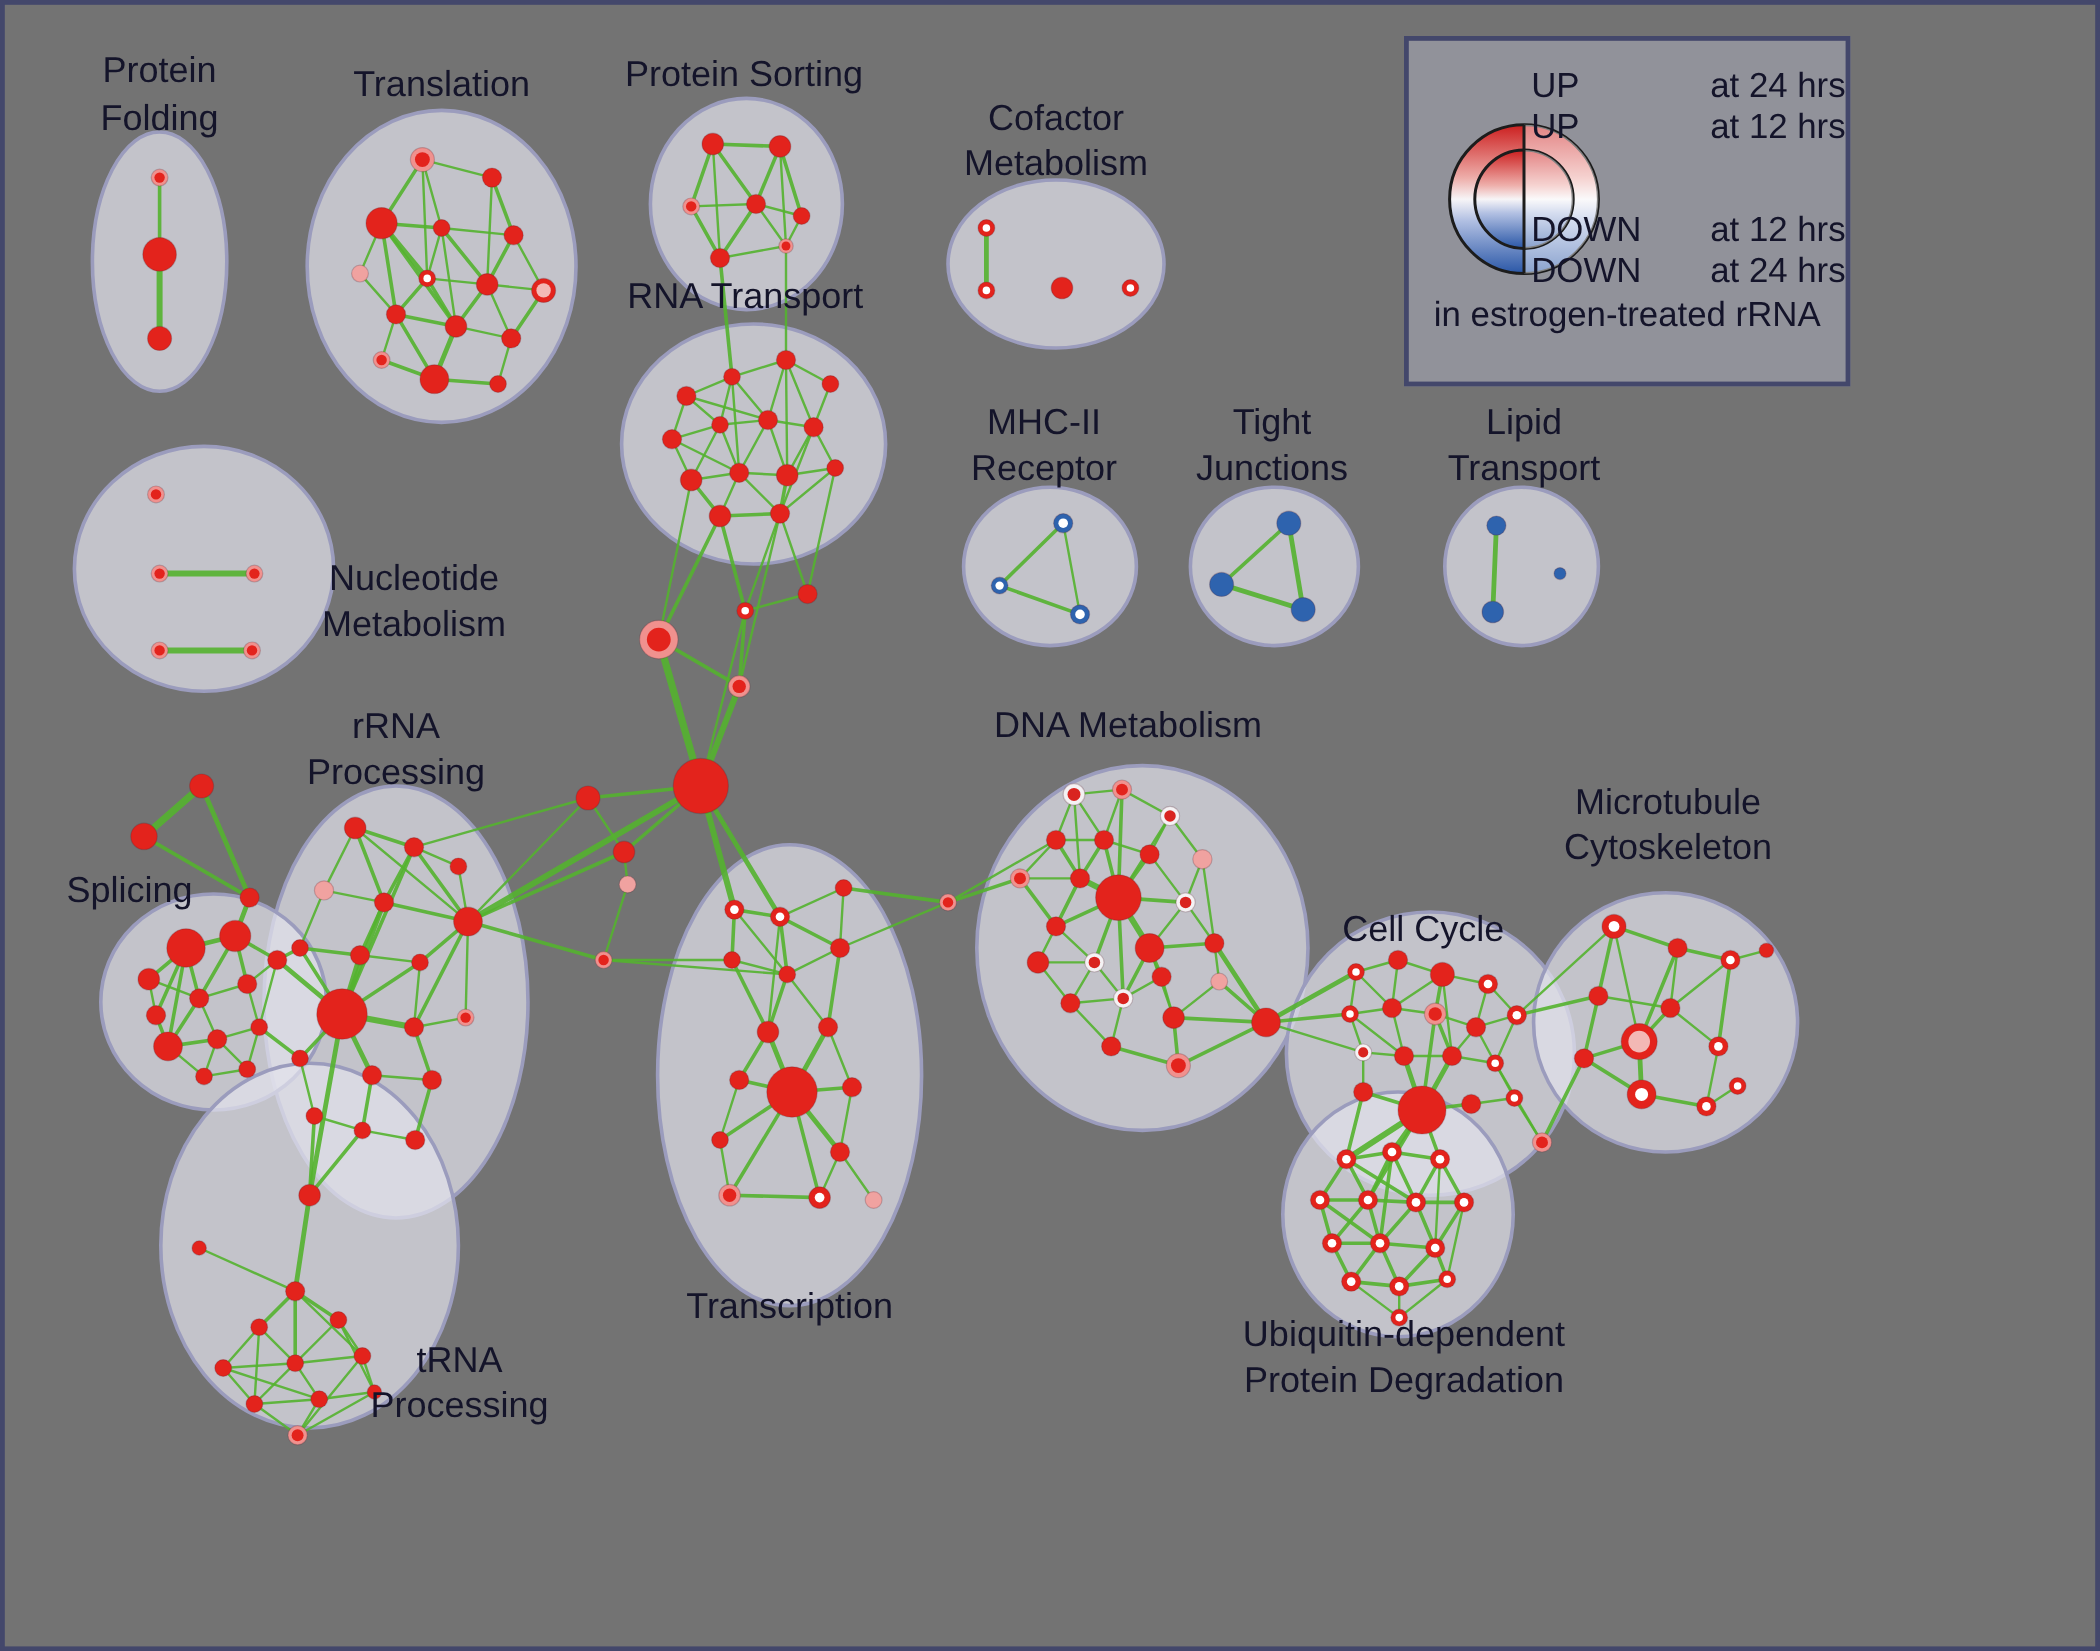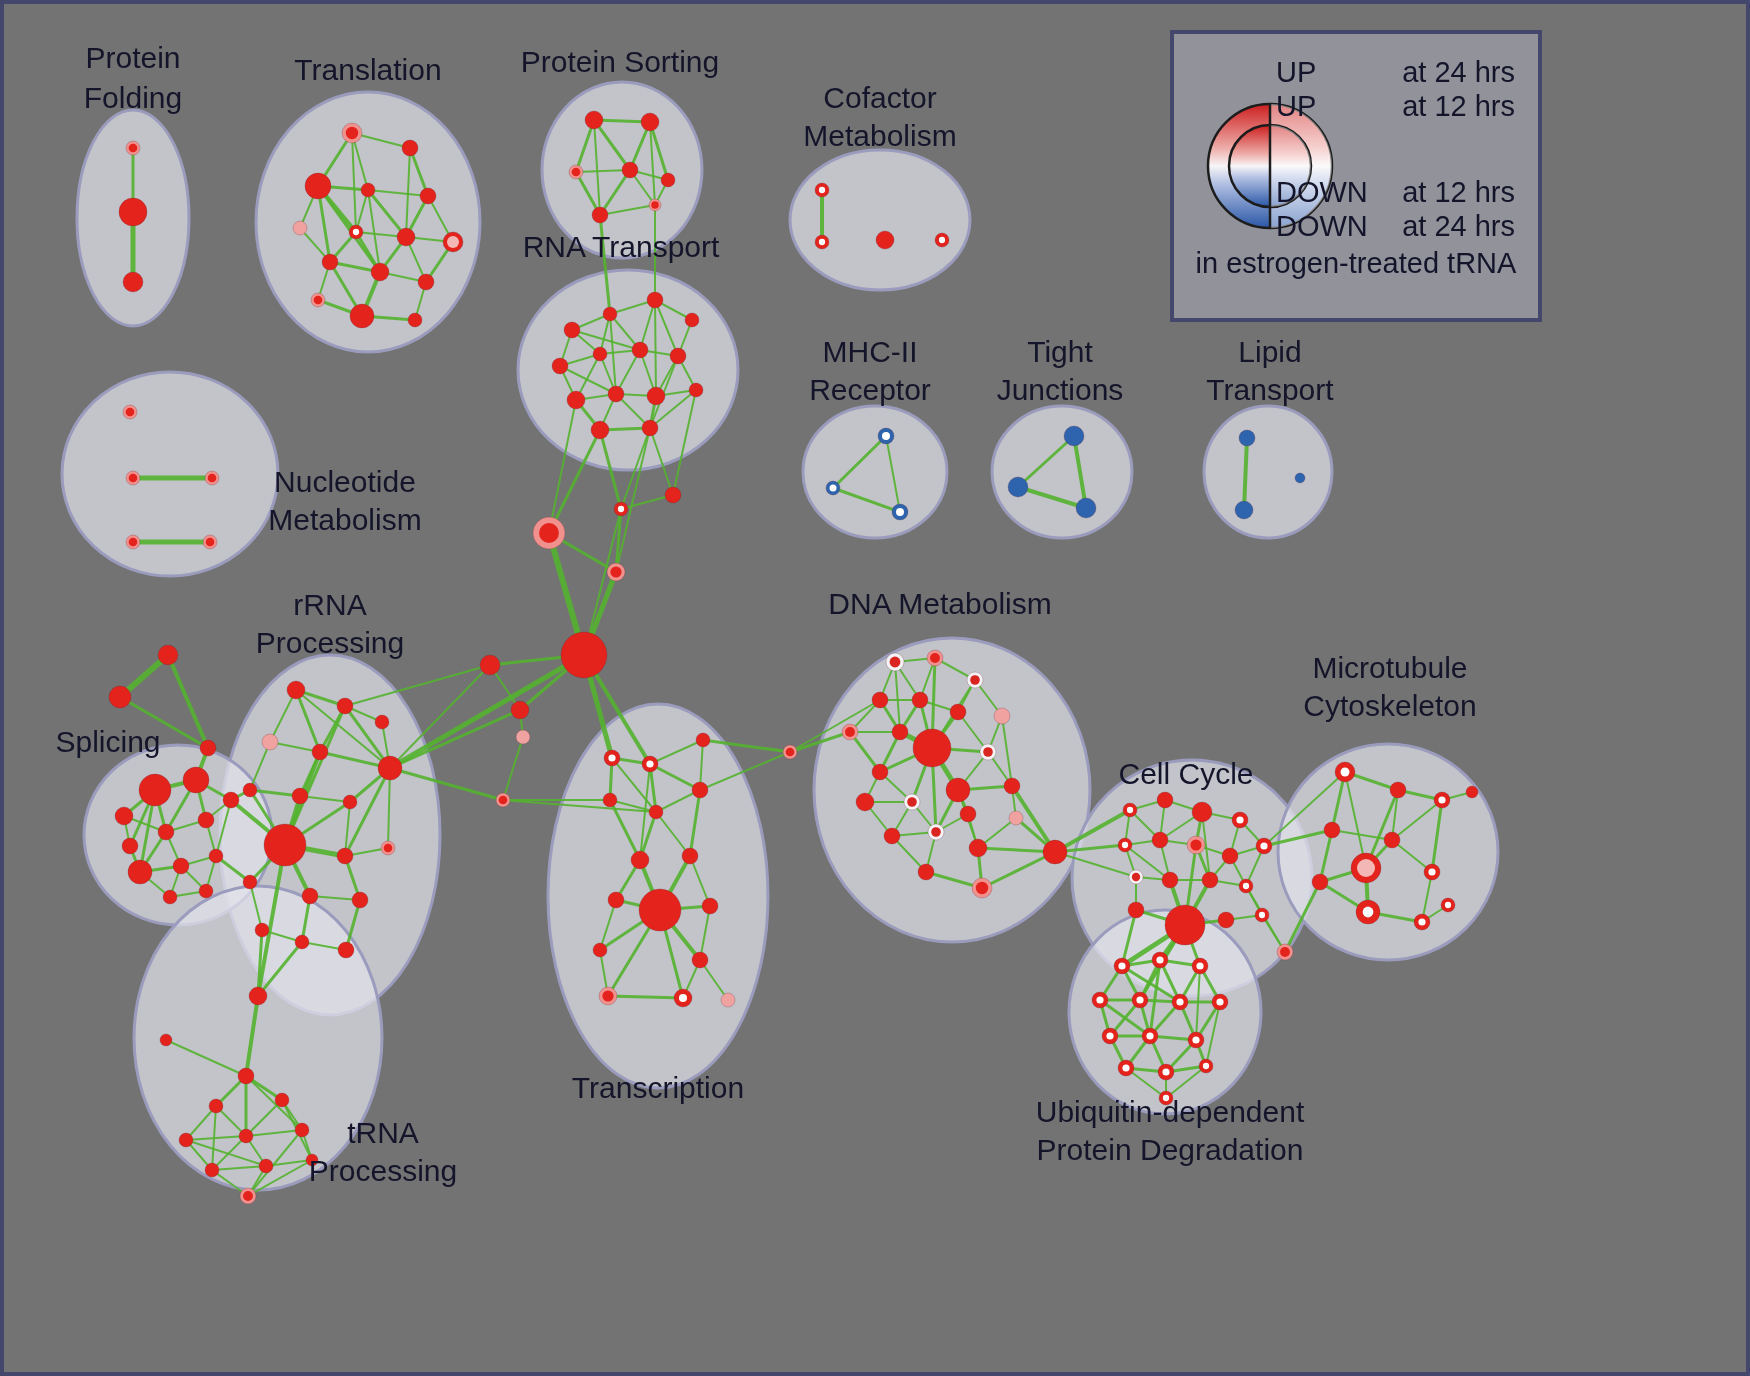--- a/index.html
+++ b/index.html
@@ -4,21 +4,21 @@
 <style>
   html,body{margin:0;padding:0;background:#c6c7e1;}
   .page{position:relative;width:1750px;height:1376px;background:#737373;overflow:hidden;
         font-family:"Liberation Sans",sans-serif;}
   .frame{position:absolute;inset:0;border:4px solid #43476b;pointer-events:none;z-index:30;}
   #net{position:absolute;left:0;top:0;z-index:1;}
   .clabel{font-size:30px;fill:#14142a;}
   .legend{position:absolute;left:1170px;top:30px;width:372px;height:292px;border:4px solid #43476b;
           box-sizing:border-box;z-index:20;background:rgba(201,202,226,0.35);}
   .legend-glyph{position:absolute;left:8px;top:44px;width:176px;height:176px;}
-  .lrow{position:absolute;left:102px;right:23px;display:flex;justify-content:space-between;
+  .lrow{position:absolute;left:102px;right:0;display:flex;justify-content:space-between;
         font-size:29px;color:#14142a;white-space:nowrap;}
   .r1{top:22px}.r2{top:56px}.r3{top:142px}.r4{top:176px}
   .lfoot{position:absolute;left:0;right:0;top:212px;text-align:center;font-size:29px;
          color:#14142a;line-height:34px;}
 </style>
 </head>
 <body>
 
 <div class="page">
 
@@ -761,18 +761,18 @@
     </div>
     <div class="lrow r3">
       <span>DOWN</span>
       <span class="time">at 12 hrs</span>
     </div>
     <div class="lrow r4">
       <span>DOWN</span>
       <span class="time">at 24 hrs</span>
     </div>
     <div class="lfoot">
-      <div>in estrogen-treated tRNA</div>
+      <div>in estrogen-treated rRNA</div>
     </div>
   </div>
 
   <div class="frame"></div>
 </div>
 
 </body></html>

